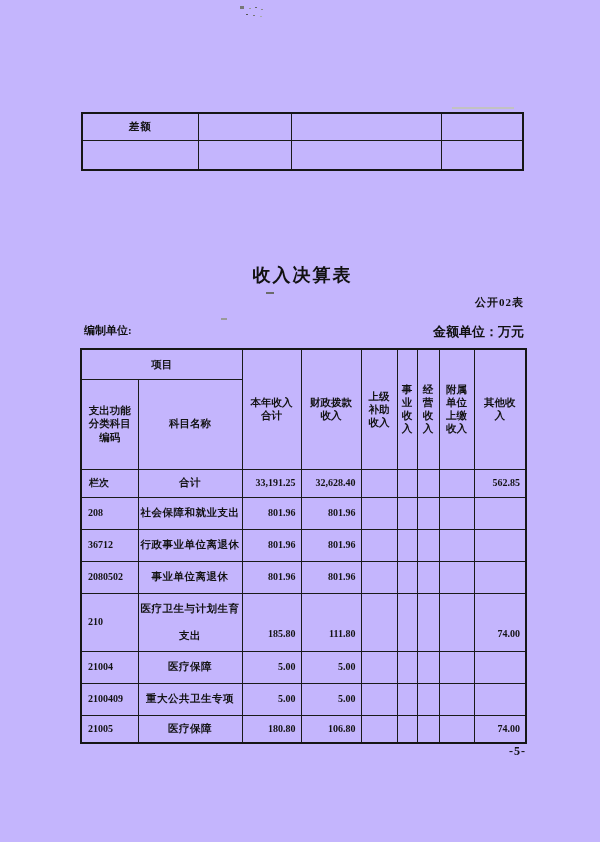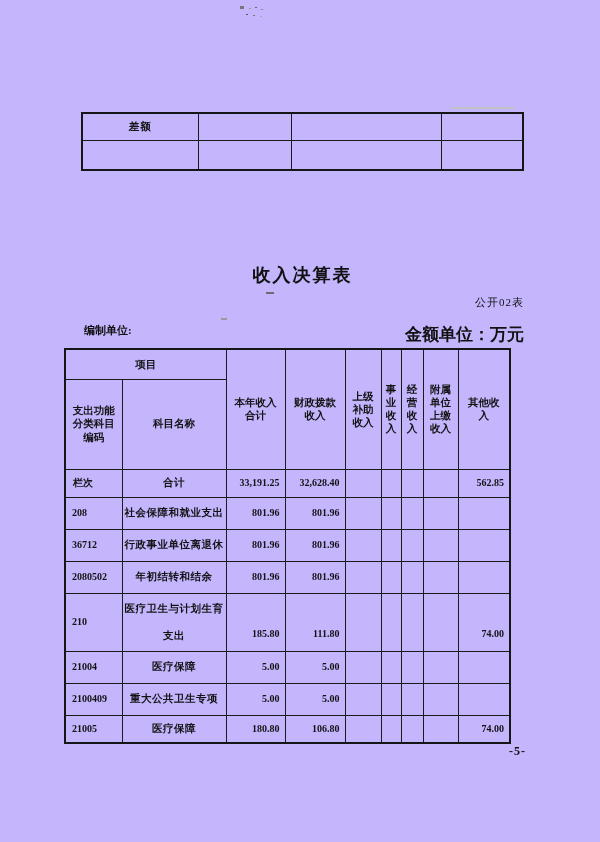--- a/index.html
+++ b/index.html
@@ -18,40 +18,40 @@
 
   
   table{border-collapse:collapse;table-layout:fixed;}
   td{border:1.5px solid #1a1a1a;font-size:10.5px;font-weight:bold;color:#131313;
      overflow:hidden;vertical-align:middle;text-align:center;padding:0;}
 
   .summary{position:absolute;left:81px;top:112px;width:441px;border:2px solid #161616;}
   .summary td.lbl{text-align:center;letter-spacing:1px;}
   .summary td.num{text-align:right;padding-right:7px;font-size:10.5px;}
 
-  .main{position:absolute;left:64px;top:348px;width:445px;border:2px solid #161616;}
+  .main{position:absolute;left:80px;top:348px;width:445px;border:2px solid #161616;}
   .main td{line-height:1.25;}
   .pre{white-space:pre-line;}
   .th-code{line-height:27px;}
   .th-2line{line-height:29px;}
   .th-3line{line-height:29px;}
   .th-vert{line-height:28px;}
   .main td.code{text-align:left;padding-left:6px;font-size:10px;}
   .main td.code.center{text-align:left;padding-left:7px;}
   .main td.name{letter-spacing:0.5px;}
   .main td.num{text-align:right;padding-right:5px;font-size:10px;}
   tr.tall td.name{line-height:27px;}
   tr.tall td.num{vertical-align:bottom;padding-bottom:10px;}
 
   
   .doc-title{position:absolute;left:80px;top:263px;width:445px;text-align:center;
              font-size:18px;font-weight:bold;letter-spacing:2px;}
-  .table-code{position:absolute;right:76px;top:295px;font-size:11px;font-weight:normal;letter-spacing:1px;}
+  .table-code{position:absolute;right:76px;top:295px;font-size:11px;font-weight:bold;letter-spacing:1px;}
   .prepared{position:absolute;left:84px;top:323px;font-size:11px;font-weight:bold;}
-  .amount-unit{position:absolute;right:76px;top:323px;font-size:17px;font-weight:bold;}
+  .amount-unit{position:absolute;right:76px;top:323px;font-size:13px;font-weight:bold;}
   .page-num{position:absolute;right:74px;top:744px;font-size:12px;font-weight:bold;letter-spacing:1px;}
 </style>
 </head>
 <body>
 
 <div class="page">
 
   <div class="smudge"></div>
   <div class="dash-a"></div>
   <div class="dash-b"></div>
@@ -157,21 +157,21 @@
       <td class="num">801.96</td>
       <td class="num">801.96</td>
       <td class="num"></td>
       <td class="num"></td>
       <td class="num"></td>
       <td class="num"></td>
       <td class="num"></td>
     </tr>
     <tr style="height:32px">
       <td class="code">2080502</td>
-      <td class="name">年初结转和结余</td>
+      <td class="name">事业单位离退休</td>
       <td class="num">801.96</td>
       <td class="num">801.96</td>
       <td class="num"></td>
       <td class="num"></td>
       <td class="num"></td>
       <td class="num"></td>
       <td class="num"></td>
     </tr>
     <tr style="height:58px" class="tall">
       <td class="code">210</td>

